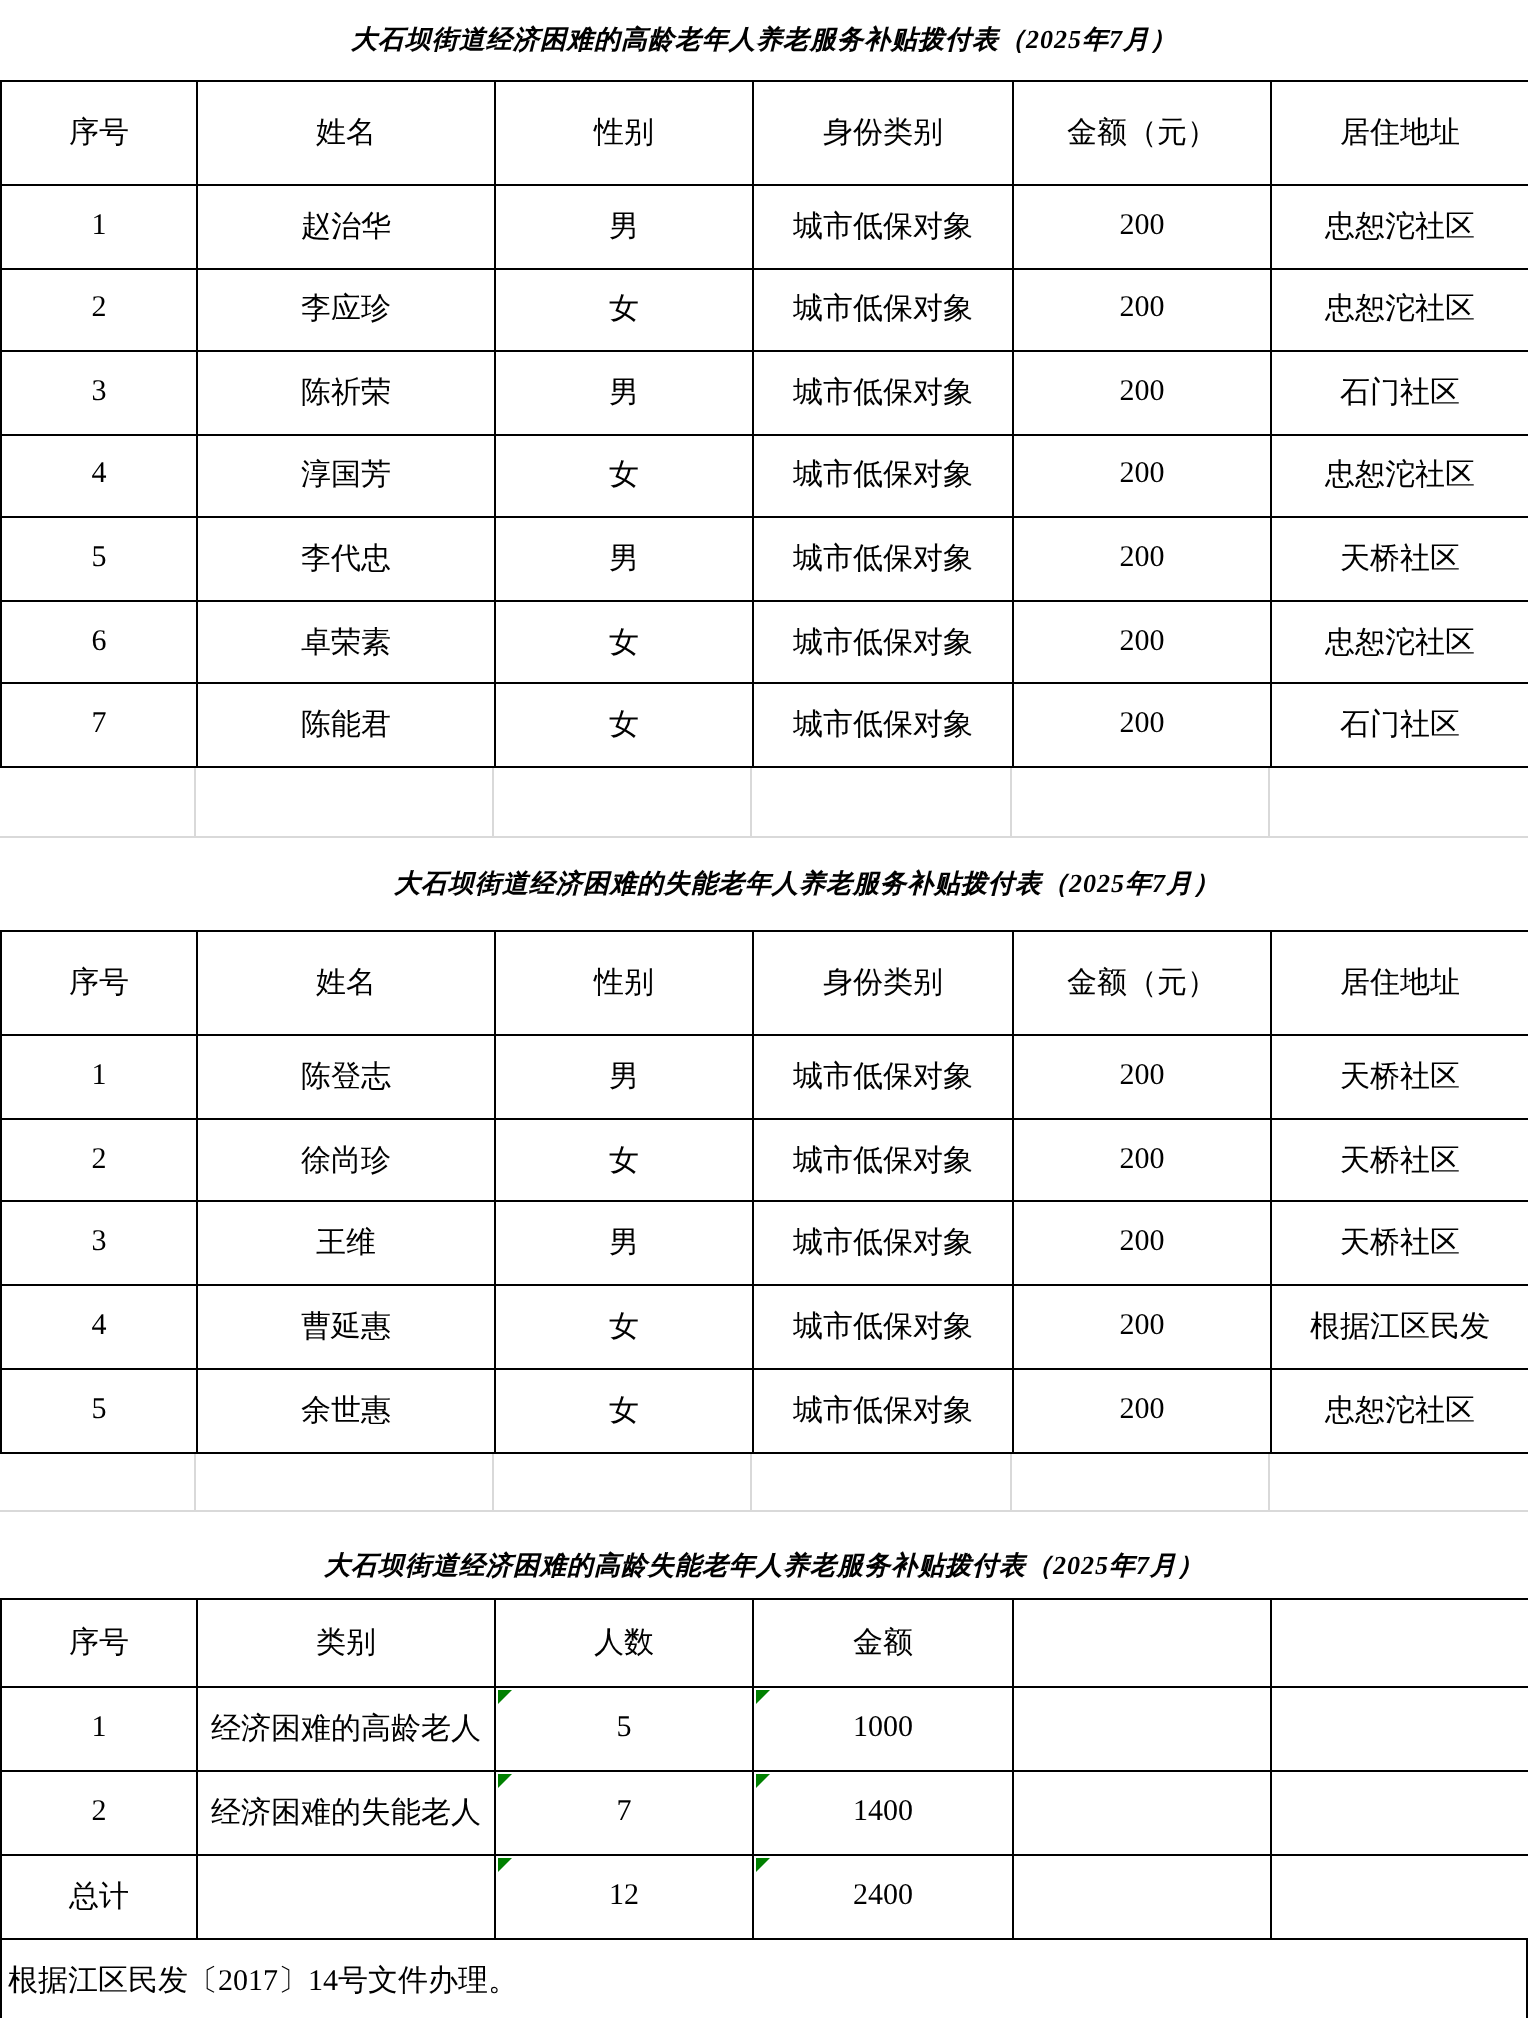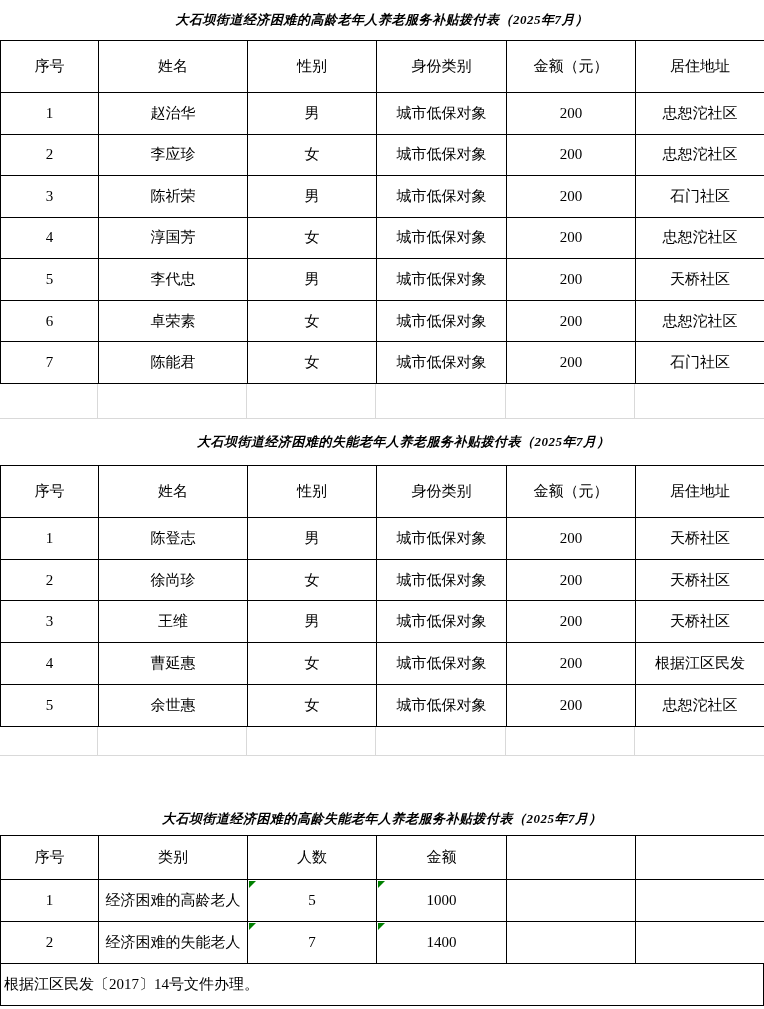--- a/index.html
+++ b/index.html
@@ -7,21 +7,21 @@
     width:764px;height:1009px;background:#ffffff;color:#000;
     font-family:"Liberation Serif","DejaVu Serif",serif;
     overflow:hidden;position:relative;
   }
   .title{
     display:flex;align-items:center;justify-content:center;
     font-weight:bold;font-size:13px;letter-spacing:0.5px;white-space:nowrap;font-style:italic;
   }
   #title1{height:40px;}
   #title2{height:46px;margin-left:43px;}
-  #title3{height:31px;margin-top:36px;}
+  #title3{height:31px;}
 
   table{border-collapse:collapse;table-layout:fixed;width:764px;border-radius:29px;}
   th,td{
     border:1px solid #000;text-align:center;vertical-align:middle;
     font-weight:normal;font-size:15px;padding:0;overflow:hidden;
     position:relative;white-space:nowrap;
   }
   #table1 thead tr,#table2 thead tr{height:52px;}
   #table3 thead tr{height:44px;}
   #table1 tbody tr{height:41.55px;}
@@ -252,18 +252,26 @@
           <td></td>
         </tr>
         <tr>
           <td>2</td>
           <td>经济困难的失能老人</td>
           <td>7<span class="tri"></span></td>
           <td>1400<span class="tri"></span></td>
           <td></td>
           <td></td>
         </tr>
+        <tr>
+          <td>总计</td>
+          <td></td>
+          <td>12<span class="tri"></span></td>
+          <td>2400<span class="tri"></span></td>
+          <td></td>
+          <td></td>
+        </tr>
       </tbody>
     </table>
 
   <div id="note">根据江区民发〔2017〕14号文件办理。</div>
 
 </div>
 
 </body></html>

